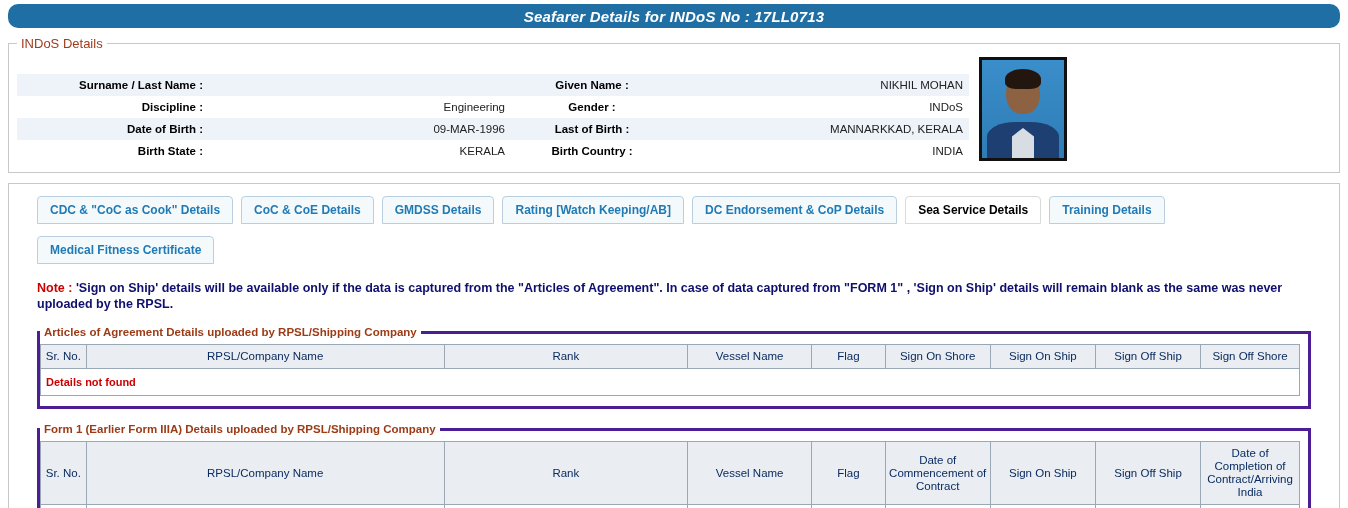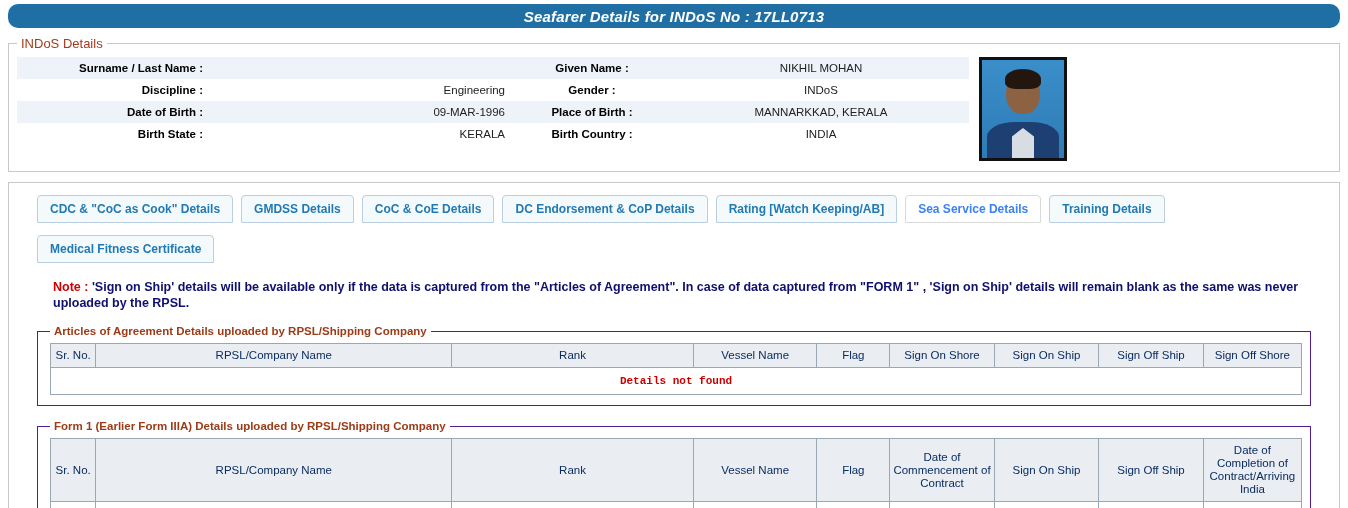--- a/index.html
+++ b/index.html
@@ -46,21 +46,21 @@
     padding: 0 4px;
   }
   
   .indos-wrap {
     display: flex;
     align-items: flex-start;
   }
   .indos-table {
     border-collapse: collapse;
     width: 952px;
-    margin-top: 2px;
+    margin-top: 19px;
   }
   .indos-table td {
     font-size: 11.5px;
     padding: 4px 6px;
     vertical-align: middle;
     height: 14px;
   }
   .indos-table tr.alt td {
     background: #eef3f9;
   }
@@ -76,21 +76,21 @@
     color: #222;
     width: 290px;
   }
   .lbl2 {
     text-align: center;
     font-weight: bold;
     width: 150px;
     white-space: nowrap;
   }
   .val2 {
-    text-align: center;
+    text-align: right;
     color: #222;
   }
   
   .photo-frame {
     width: 82px;
     height: 98px;
     border: 3px solid #111;
     margin-left: 10px;
     margin-top: 2px;
     background: #2f7fbe;
@@ -161,40 +161,40 @@
     color: #1f7ab5;
     font-size: 12px;
     font-weight: bold;
     padding: 6px 12px;
     border-radius: 4px 4px 0 0;
     cursor: pointer;
     white-space: nowrap;
     line-height: 14px;
   }
   .tab.active {
-    color: #3b82f6;
+    color: #000000;
     background: #ffffff;
     border-color: #d9d9d9;
   }
   
   .note {
-    margin: 16px 18px 0 34px;
+    margin: 16px 18px 0 18px;
     font-size: 12.5px;
     font-weight: bold;
     color: #0f0f6e;
     line-height: 16px;
   }
   .note .note-lbl {
     color: #cc0000;
   }
   
   fieldset.inner {
-    border: 1px solid #4c1d95;
+    border: 3px solid #4c1d95;
     margin: 14px 18px 0 18px;
-    padding: 6px 8px 10px 12px;
+    padding: 6px 8px 10px 0;
   }
   fieldset.inner > legend {
     color: #9c3b16;
     font-size: 11.5px;
     font-weight: bold;
     padding: 0 4px;
   }
   table.grid {
     border-collapse: collapse;
     width: 100%;
@@ -213,26 +213,24 @@
   }
   table.grid td {
     border: 1px solid #9aa7b4;
     font-size: 11px;
     padding: 5px 5px;
     height: 16px;
     vertical-align: middle;
     background: #ffffff;
   }
   td.notfound {
-    text-align: center;
     color: #cc0000;
     font-weight: bold;
     font-size: 12.5px;
     padding: 6px;
-    font-family: Liberation Mono, monospace;
   }
   td.c { text-align: center; }
   td.l { text-align: left; }
   .w-sr   { width: 36px; }
   .w-comp { width: 330px; }
   .w-rank { width: 222px; }
   .w-ves  { width: 110px; }
   .w-flag { width: 62px; }
   .w-date { width: 92px; }
   .w-sos  { width: 92px; }
@@ -259,21 +257,21 @@
         </tr>
         <tr>
           <td class="lbl">Discipline :</td>
           <td class="val">Engineering</td>
           <td class="lbl2">Gender :</td>
           <td class="val2">INDoS</td>
         </tr>
         <tr class="alt">
           <td class="lbl">Date of Birth :</td>
           <td class="val">09-MAR-1996</td>
-          <td class="lbl2">Place of Birth :</td>
+          <td class="lbl2">Last of Birth :</td>
           <td class="val2">MANNARKKAD, KERALA</td>
         </tr>
         <tr>
           <td class="lbl">Birth State :</td>
           <td class="val">KERALA</td>
           <td class="lbl2">Birth Country :</td>
           <td class="val2">INDIA</td>
         </tr>
       </tbody>
         </table>
@@ -284,24 +282,24 @@
         <div class="photo-head"></div>
         <div class="photo-hair"></div>
       </div>
     </div>
   </fieldset>
 
   <div class="tabs-panel">
 
     <div class="tabs-row">
       <div class="tab">CDC &amp; "CoC as Cook" Details</div>
+      <div class="tab">CoC &amp; CoE Details</div>
       <div class="tab">GMDSS Details</div>
-      <div class="tab">CoC &amp; CoE Details</div>
+      <div class="tab">Rating [Watch Keeping/AB]</div>
       <div class="tab">DC Endorsement &amp; CoP Details</div>
-      <div class="tab">Rating [Watch Keeping/AB]</div>
       <div class="tab active">Sea Service Details</div>
       <div class="tab">Training Details</div>
       <div style="flex-basis:100%;height:0"></div>
       <div class="tab">Medical Fitness Certificate</div>
     </div>
 
     <div class="note">
       <span class="note-lbl">Note :</span><span> 'Sign on Ship' details will be available only if the data is captured from the "Articles of Agreement". In case of data captured from "FORM 1" , 'Sign on Ship' details will remain blank as the same was never uploaded by the RPSL.</span>
     </div>
 

